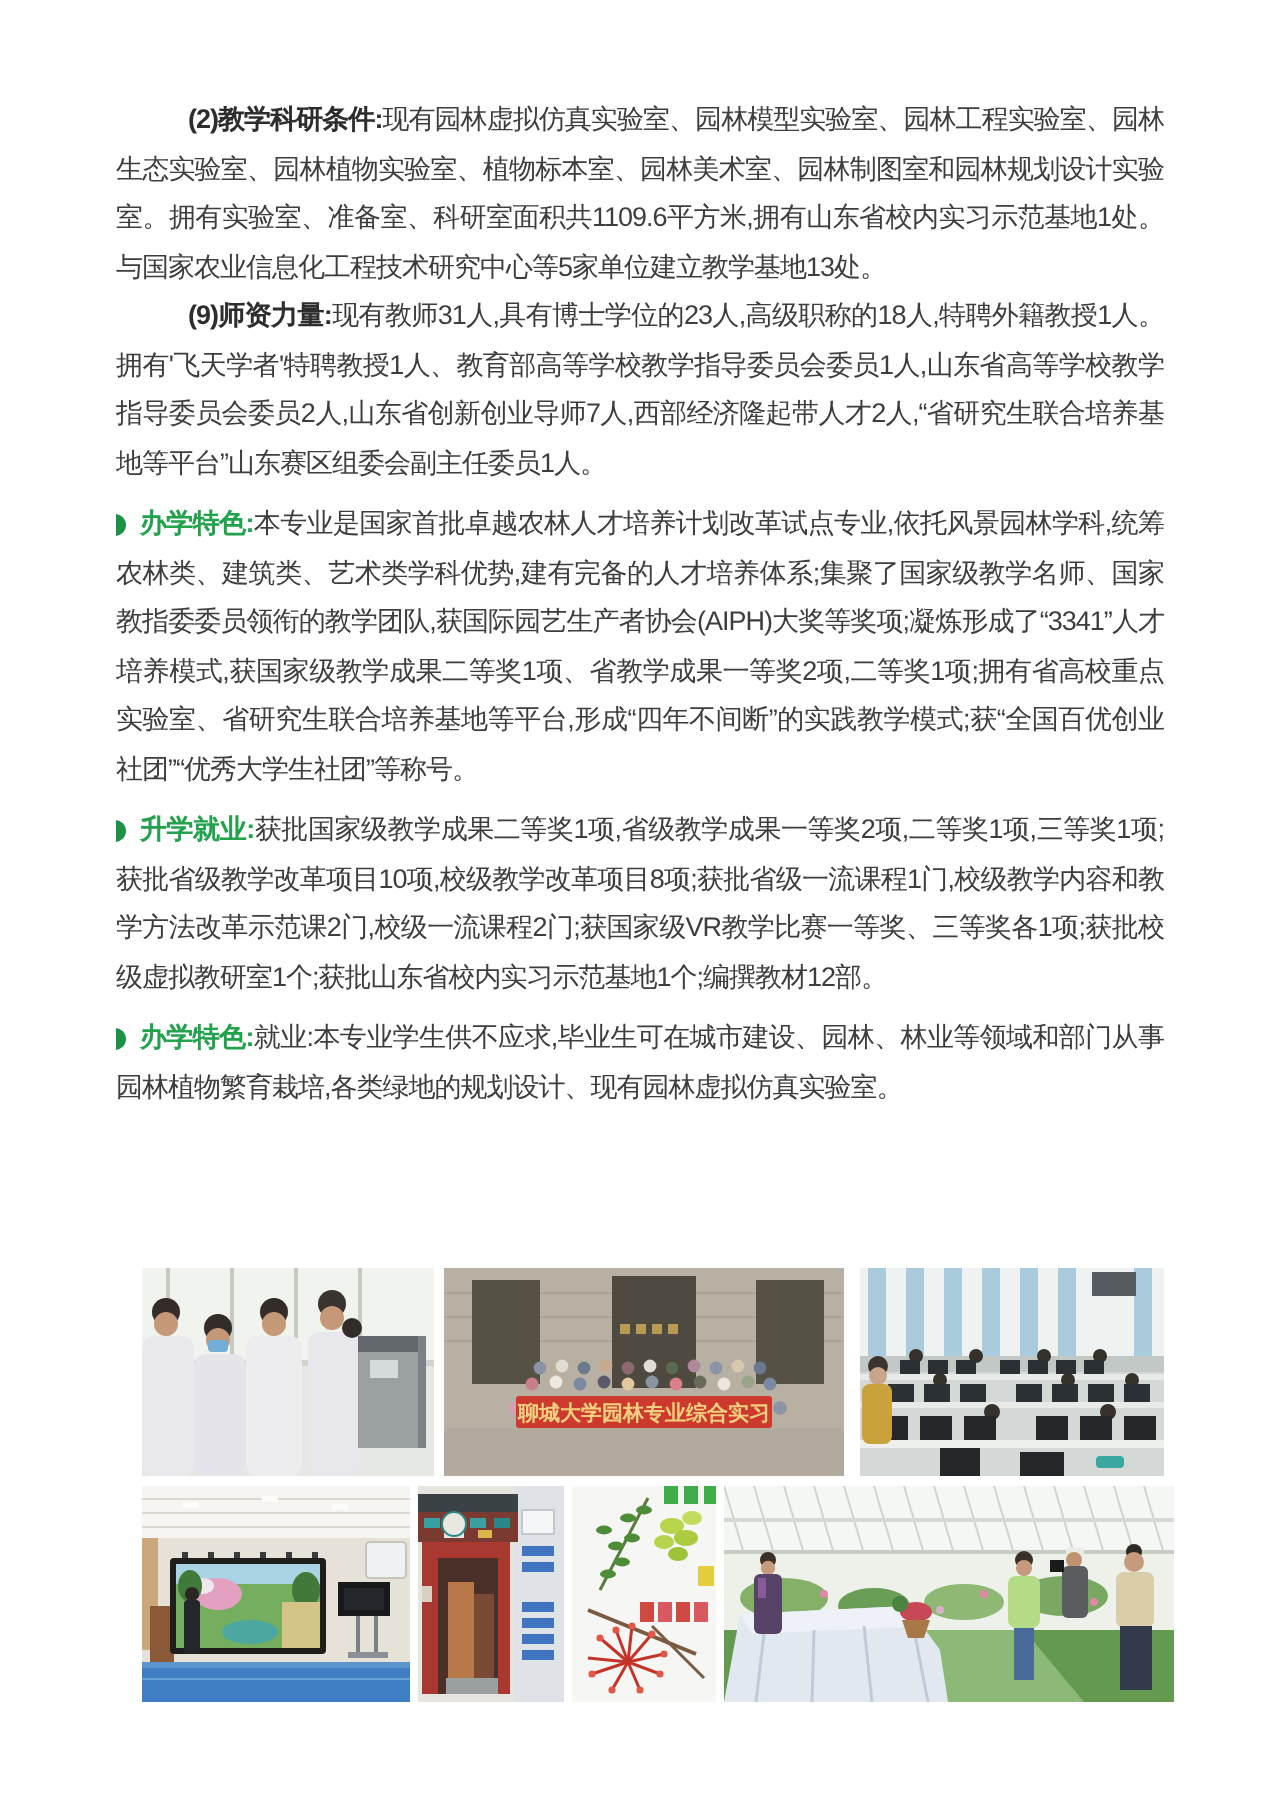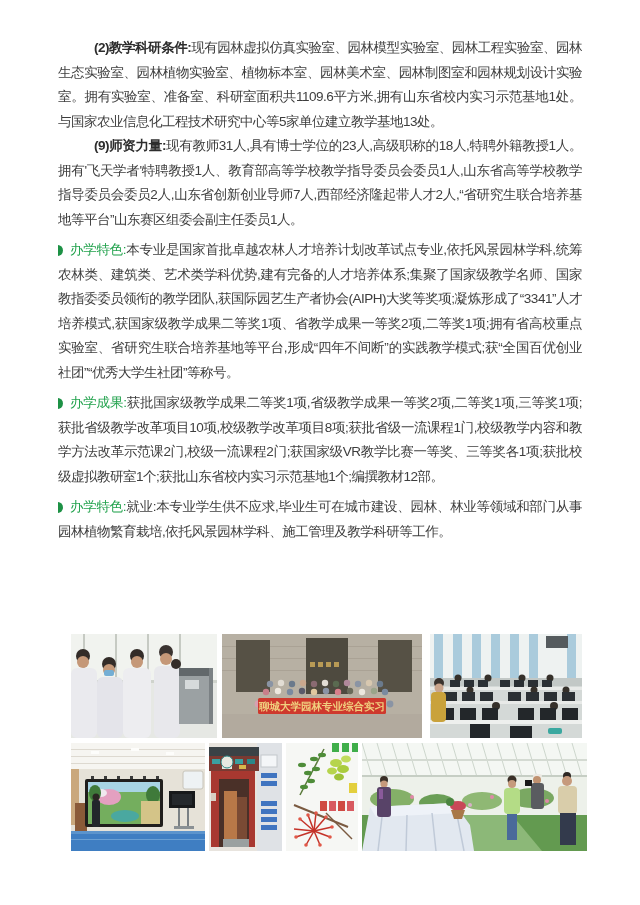--- a/index.html
+++ b/index.html
@@ -8,21 +8,21 @@
     position: relative;
     width: 640px;
     height: 905px;
     background: #ffffff;
     overflow: hidden;
     font-family: "Liberation Sans", "DejaVu Sans", sans-serif;
   }
   .content {
     position: absolute;
     left: 58px;
-    top: 36px;
+    top: 48px;
     width: 524px;
     height: 596px;
     overflow: hidden;
     font-size: 13.5px;
     line-height: 24.5px;
     letter-spacing: -0.5px;
     color: #3d3d3d;
     text-align: justify;
   }
   .para { margin: 0; }
@@ -32,21 +32,21 @@
   .bullet-dot {
     position: absolute;
     left: -6px;
     top: 7px;
     width: 11px;
     height: 11px;
     border-radius: 50%;
     background: #1d9145;
   }
   .bullet-first { text-indent: 12px; }
-  .lead-green { font-weight: normal; color: #22a24d; }
+  .lead-green { font-weight: bold; color: #22a24d; }
   .photo { position: absolute; overflow: hidden; background: #a16207; }
   .photo svg { display: block; }
   
   #ph-a { left: 71px;  top: 634px; width: 146px; height: 104px; }
   #ph-b { left: 222px; top: 634px; width: 200px; height: 104px; }
   #ph-c { left: 430px; top: 634px; width: 152px; height: 104px; }
   #ph-d { left: 71px;  top: 743px; width: 134px; height: 108px; }
   #ph-e { left: 209px; top: 743px; width: 73px;  height: 108px; }
   #ph-f { left: 286px; top: 743px; width: 72px;  height: 108px; }
   #ph-g { left: 362px; top: 743px; width: 225px; height: 108px; }
@@ -62,26 +62,26 @@
 
     <p class="para numbered"><span class="lead-bold">(9)师资力量:</span><span>现有教师31人,具有博士学位的23人,高级职称的18人,特聘外籍教授1人。拥有'飞天学者'特聘教授1人、教育部高等学校教学指导委员会委员1人,山东省高等学校教学指导委员会委员2人,山东省创新创业导师7人,西部经济隆起带人才2人,“省研究生联合培养基地等平台”山东赛区组委会副主任委员1人。</span></p>
 
     <div class="bullet-sec">
       <span class="bullet-dot"></span>
       <p class="para bullet-first"><span class="lead-green">办学特色:</span><span>本专业是国家首批卓越农林人才培养计划改革试点专业,依托风景园林学科,统筹农林类、建筑类、艺术类学科优势,建有完备的人才培养体系;集聚了国家级教学名师、国家教指委委员领衔的教学团队,获国际园艺生产者协会(AIPH)大奖等奖项;凝炼形成了“3341”人才培养模式,获国家级教学成果二等奖1项、省教学成果一等奖2项,二等奖1项;拥有省高校重点实验室、省研究生联合培养基地等平台,形成“四年不间断”的实践教学模式;获“全国百优创业社团”“优秀大学生社团”等称号。</span></p>
     </div>
 
     <div class="bullet-sec">
       <span class="bullet-dot"></span>
-      <p class="para bullet-first"><span class="lead-green">办学成果:</span><span>获批国家级教学成果二等奖1项,省级教学成果一等奖2项,二等奖1项,三等奖1项;获批省级教学改革项目10项,校级教学改革项目8项;获批省级一流课程1门,校级教学内容和教学方法改革示范课2门,校级一流课程2门;获国家级VR教学比赛一等奖、三等奖各1项;获批校级虚拟教研室1个;获批山东省校内实习示范基地1个;编撰教材12部。</span></p>
+      <p class="para bullet-first"><span class="lead-green">升学就业:</span><span>获批国家级教学成果二等奖1项,省级教学成果一等奖2项,二等奖1项,三等奖1项;获批省级教学改革项目10项,校级教学改革项目8项;获批省级一流课程1门,校级教学内容和教学方法改革示范课2门,校级一流课程2门;获国家级VR教学比赛一等奖、三等奖各1项;获批校级虚拟教研室1个;获批山东省校内实习示范基地1个;编撰教材12部。</span></p>
     </div>
 
     <div class="bullet-sec">
       <span class="bullet-dot"></span>
-      <p class="para bullet-first"><span class="lead-green">办学特色:</span><span>就业:本专业学生供不应求,毕业生可在城市建设、园林、林业等领域和部门从事园林植物繁育栽培,依托风景园林学科、施工管理及教学科研等工作。</span></p>
+      <p class="para bullet-first"><span class="lead-green">办学特色:</span><span>就业:本专业学生供不应求,毕业生可在城市建设、园林、林业等领域和部门从事园林植物繁育栽培,各类绿地的规划设计、现有园林虚拟仿真实验室。</span></p>
 
     </div>
 
   </div>
 
   <div class="photo" id="ph-a">
     <svg width="146" height="104" viewBox="0 0 146 104">
       <rect width="146" height="104" fill="#e6e8e4"></rect>
       <rect x="0" y="0" width="146" height="48" fill="#f1f3ef"></rect>
       <rect x="12" y="0" width="2" height="48" fill="#c6cac3"></rect>

